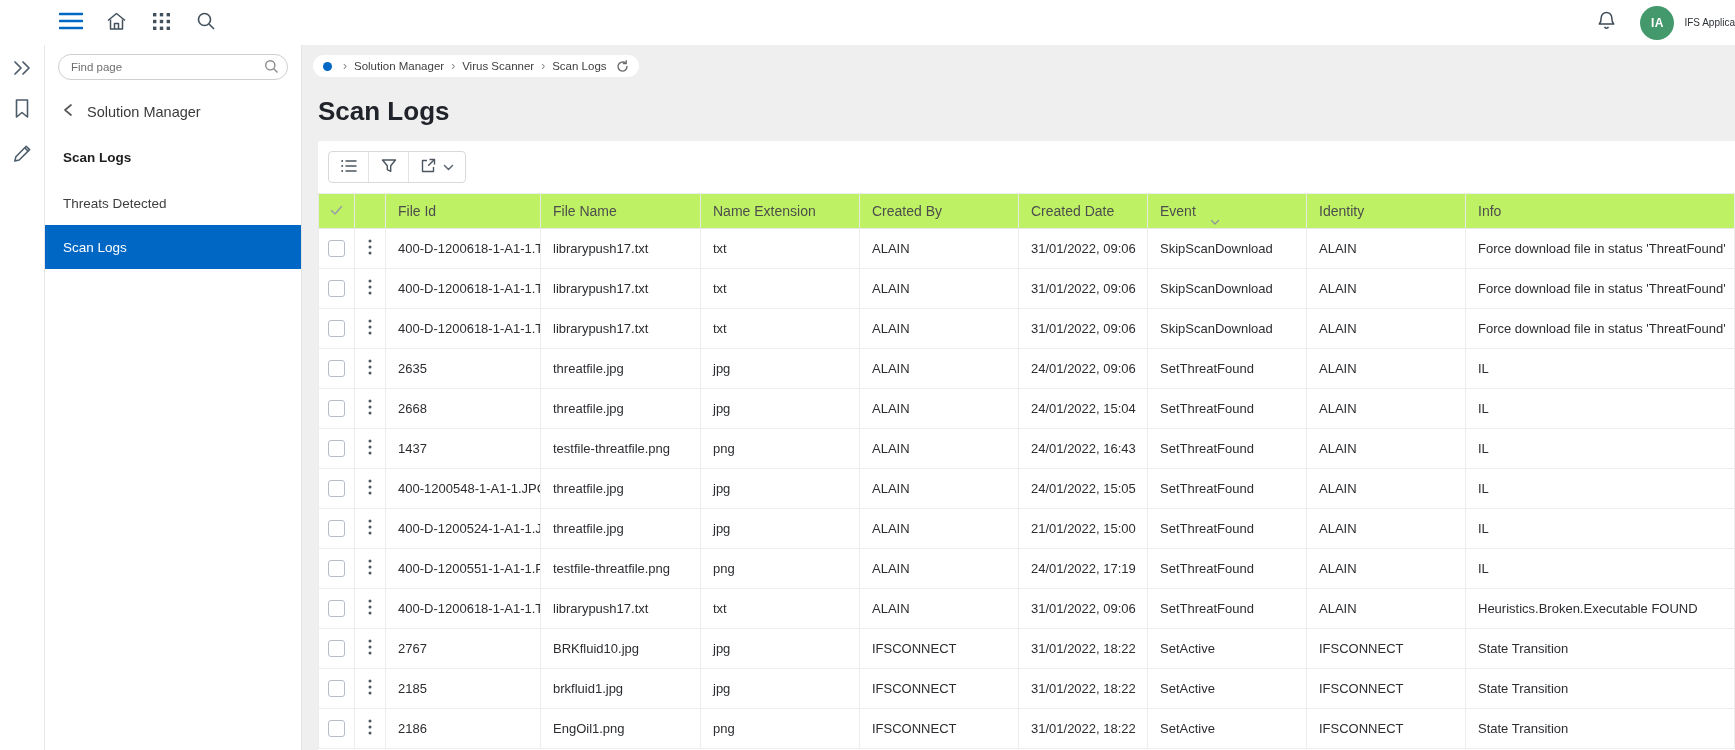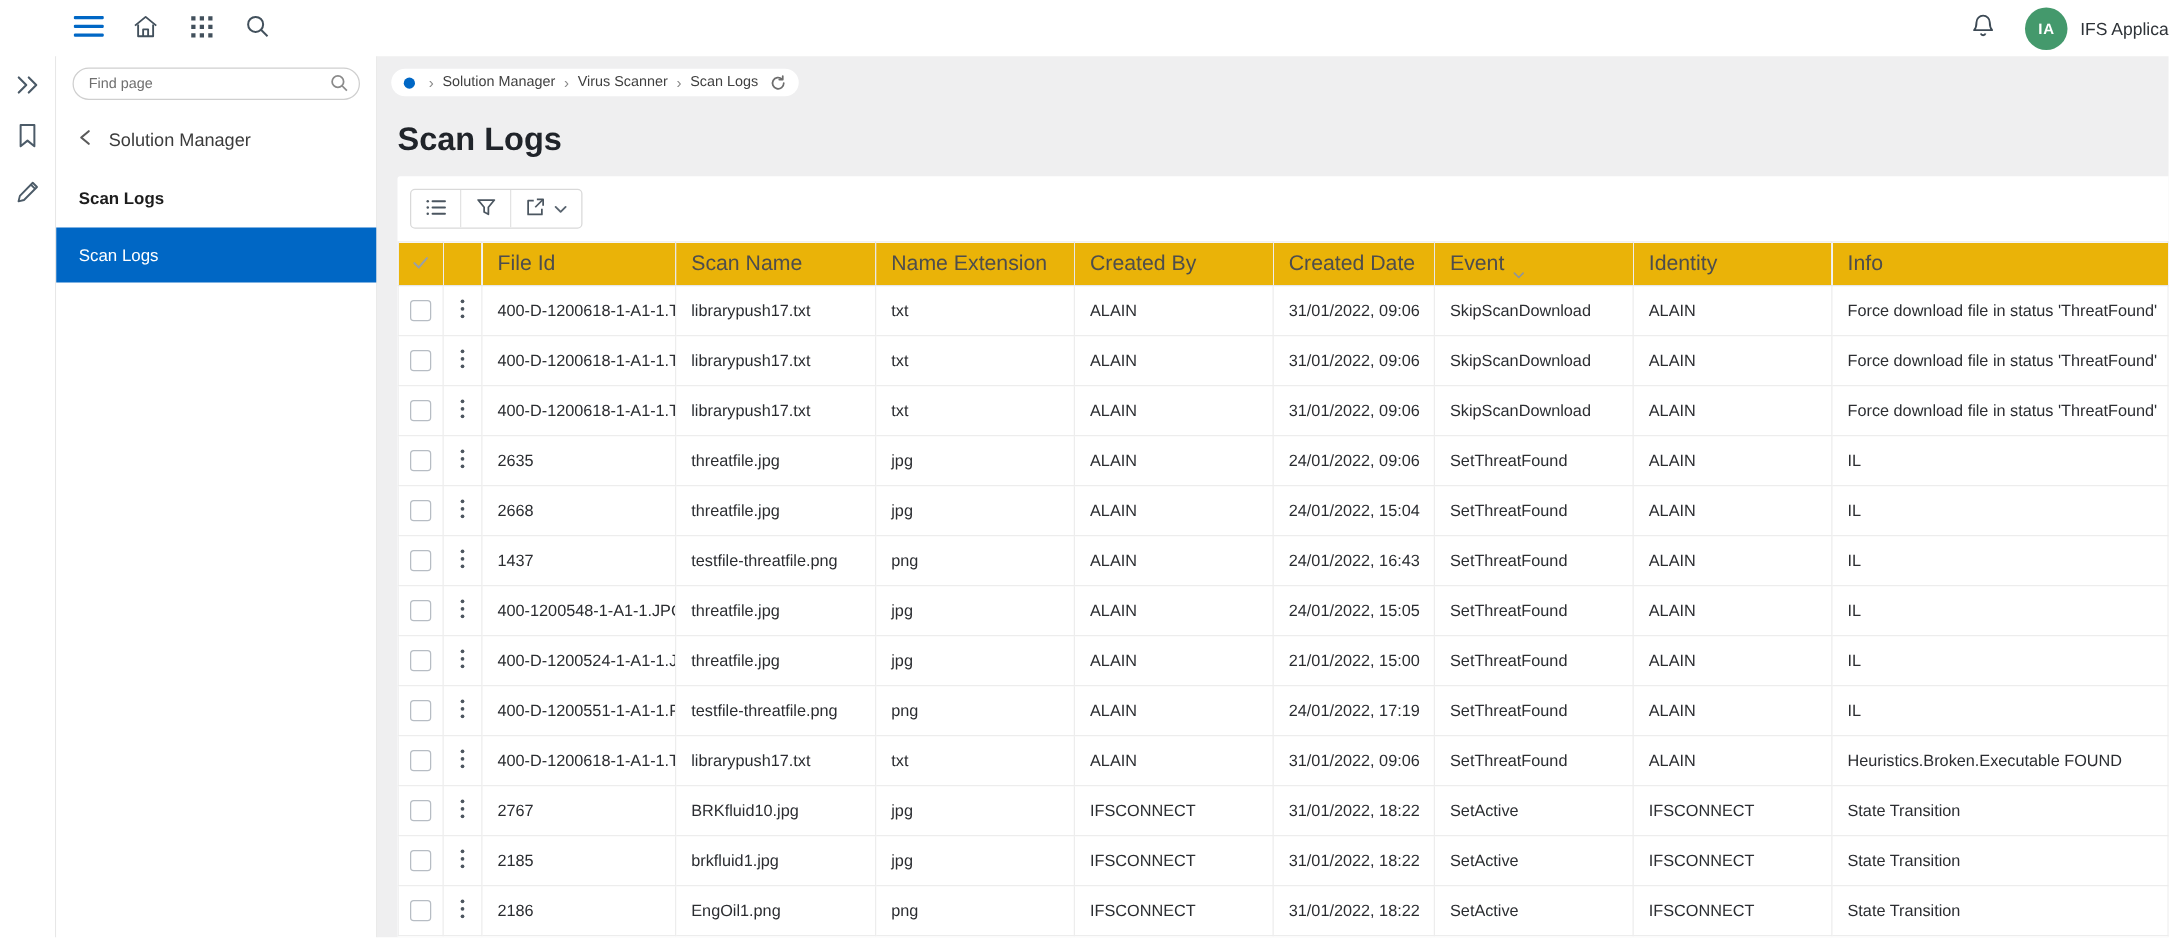--- a/index.html
+++ b/index.html
@@ -13,21 +13,21 @@
   .topbar .rail-spacer { width:45px; flex:0 0 45px; }
   .icon-btn { background:none; border:none; padding:0; margin:0; cursor:pointer;
     display:inline-flex; align-items:center; justify-content:center; color:#42505c; }
   .topbar .icon-btn { width:24px; height:24px; margin-left:21px; }
   .topbar .menu-btn { margin-left:14px; color:var(--accent); }
   .topbar-right { margin-left:auto; display:flex; align-items:center; }
   .bell { color:#3d4a55; margin-right:22px; }
   .avatar { width:34px; height:34px; border-radius:50%; background:#44996C; color:#fff;
     font-size:12px; font-weight:bold; display:flex; align-items:center; justify-content:center;
     cursor:pointer; flex:0 0 34px; letter-spacing:.5px; }
-  .user-label { font-size:14px; color:#2e3338; margin-left:10px; }
+  .user-label { font-size:10px; color:#2e3338; margin-left:10px; }
 
   .body-row { display:flex; flex:1; min-height:0; }
 
   
   .left-rail { width:45px; flex:0 0 45px; background:#fff; border-right:1px solid #e7e7e7;
     display:flex; flex-direction:column; align-items:center; padding-top:0; }
   .left-rail .icon-btn { width:28px; height:28px; margin-top:0; color:#4c5b68; }
   .left-rail .expand { margin-top:-40px; }
   .left-rail .bmk { margin-top:13px; }
   .left-rail .pen { margin-top:17px; }
@@ -62,22 +62,22 @@
 
   .card { background:#fff; margin:13px 0 0 5px; flex:1; min-height:0; border-radius:2px 0 0 0; overflow:hidden; }
   .toolbar { padding:10px 0 10px 10px; }
   .btn-group { display:inline-flex; border:1px solid #d9d9d9; border-radius:4px; overflow:hidden; background:#fff; }
   .tb-btn { background:none; border:none; border-right:1px solid #e3e3e3; width:40px; height:30px;
     display:inline-flex; align-items:center; justify-content:center; color:#4b5660; cursor:pointer; }
   .tb-btn:last-child { border-right:none; width:56px; }
   .tb-btn .chev-sm { margin-left:6px; color:#5a6570; }
 
   table { border-collapse:collapse; table-layout:fixed; width:100%; }
-  thead th { background:#eab308; border:1px solid #e7e7e7; border-top:1px solid #ededed;
-    height:35px; font-size:17px; font-weight:normal; color:#4d4d4d; text-align:left;
+  thead th { background:#bef264; border:1px solid #e7e7e7; border-top:1px solid #ededed;
+    height:35px; font-size:14px; font-weight:normal; color:#4d4d4d; text-align:left;
     padding:0 0 0 12px; position:relative; cursor:pointer; }
   thead th.c-check { text-align:center; padding:0; color:#9aa0a6; }
   thead th .sort-ind { position:absolute; left:62px; bottom:-1px; color:#8f959b; }
   tbody td { border:1px solid #ededed; height:40px; font-size:13px; color:#2b2d31;
     padding:0 0 0 12px; white-space:nowrap; overflow:hidden; background:#fff; }
   tbody td.c-check, tbody td.c-kebab { padding:0; text-align:center; }
   .row-check { display:inline-block; width:17px; height:17px; border:1px solid #b7bdc4;
     border-radius:3px; background:#fff; vertical-align:middle; cursor:pointer; }
   .kebab-btn { color:#4d565f; }
   tbody tr { cursor:pointer; }
@@ -189,20 +189,21 @@
       <div class="back-row">
         <span class="chev">
           <svg width="12" height="14" viewBox="0 0 12 14" fill="none" stroke="currentColor" stroke-width="1.7" stroke-linecap="round" stroke-linejoin="round">
               <path d="M9 2 L3 7 l6 5"></path>
             </svg>
         </span>
         <span class="back-label">Solution Manager</span>
       </div>
       <div class="group-header">Scan Logs</div>
       <div class="side-items" id="side-items">
+          <div class="side-item">Threats Detected</div>
           <div class="side-item selected">Scan Logs</div>
         </div>
     </div>
 
     <div class="main">
       <div class="crumb-bar">
         <div class="crumb-pill" id="breadcrumb">
             <span class="crumb-dot"></span>
             <span class="crumb-sep">›</span>
             <span class="crumb-item">Solution Manager</span>
@@ -272,21 +273,21 @@
             <col style="width:159px">
               <col>
           </colgroup>
           <thead>
               <tr id="head-row">
                 <th class="c-check"><svg width="13" height="11" viewBox="0 0 13 11" fill="none" stroke="currentColor" stroke-width="1.6" stroke-linecap="round" stroke-linejoin="round">
                     <path d="M1.5 5.5 l3.5 3.5 L11.5 1.5"></path>
                   </svg></th>
                 <th class="c-kebab"></th>
                 <th><span>File Id</span></th>
-                <th><span>Scan Name</span></th>
+                <th><span>File Name</span></th>
                 <th><span>Name Extension</span></th>
                 <th><span>Created By</span></th>
                 <th><span>Created Date</span></th>
                 <th><span>Event</span><span class="sort-ind"><svg width="10" height="7" viewBox="0 0 10 7" fill="none" stroke="currentColor" stroke-width="1.3" stroke-linecap="round" stroke-linejoin="round">
                       <path d="M1.5 1.5 l3.5 3.5 3.5-3.5"></path>
                     </svg></span></th>
                 <th><span>Identity</span></th>
                 <th><span>Info</span></th>
               </tr>
             </thead>

